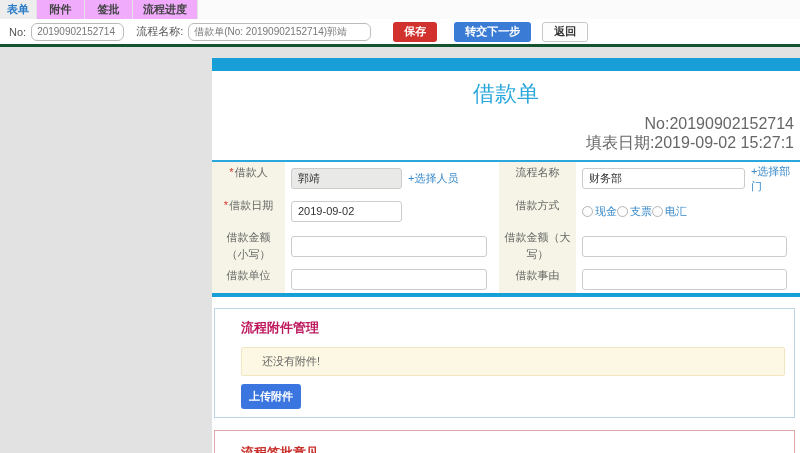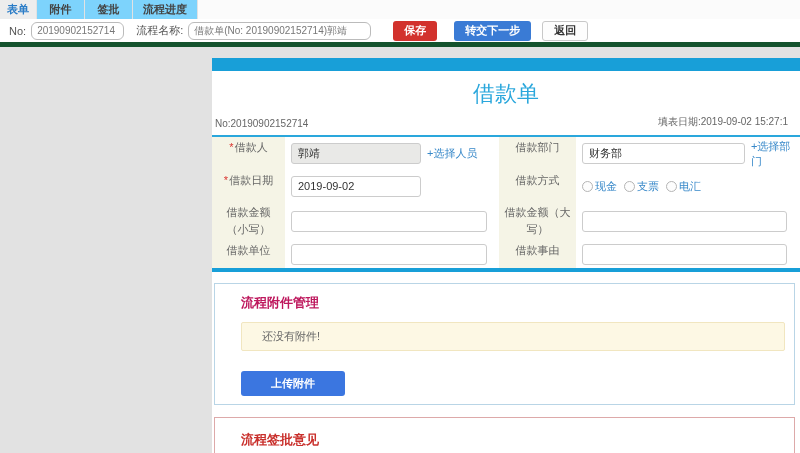--- a/index.html
+++ b/index.html
@@ -5,27 +5,27 @@
   * { margin:0; padding:0; box-sizing:border-box; }
   html,body { width:800px; height:453px; overflow:hidden; }
   body {
     font-family:"Liberation Sans","DejaVu Sans",sans-serif;
     background:#e2e2e2; position:relative; font-size:11px; color:#333;
   }
   
   .tabbar { position:absolute; top:0; left:0; width:800px; height:29px;
     background:#fbfbfb; border-bottom:1px solid #e0e0e0; display:flex; }
   .tab { min-width:48px; padding:0 10px; line-height:19px; text-align:center;
-    font-size:11px; font-weight:600; color:#444; background:#7dd3fc;
+    font-size:11px; font-weight:600; color:#444; background:#f0abfc;
     border-right:1px solid #e2e2e2; cursor:pointer; }
   .tab.first { min-width:37px; padding:0 6px; border-left:none; }
   .tab.active { background:#ededed; color:#2a7cc7; }
   
   .toolbar { position:absolute; top:19px; left:0; width:800px; height:28px;
-    background:#fff; border-bottom:5px solid #14532d; display:flex;
+    background:#fff; border-bottom:3px solid #14532d; display:flex;
     align-items:center; padding-left:9px; color:#555; }
   .toolbar label { font-size:11px; color:#555; }
   .tb-input { height:18px; border:1px solid #bbb; border-radius:6px;
     font-size:10px; color:#777; padding:0 5px;
     font-family:"Liberation Sans","DejaVu Sans",sans-serif; }
   #no-input { width:93px; margin-left:5px; }
   #flowname-input { width:183px; margin-left:5px; }
   .flowname-label { margin-left:12px; }
   .btn { height:20px; font-size:11px; font-weight:bold; border:none;
     border-radius:3px; padding:0 11px; cursor:pointer; color:#fff;
@@ -33,50 +33,50 @@
   .btn-save { background:#d2322d; margin-left:22px; }
   .btn-next { background:#3a7bd5; margin-left:17px; }
   .btn-back { background:#fdfdfd; color:#333; border:1px solid #c8c8c8; margin-left:11px; }
   
   .panel { position:absolute; left:212px; top:58px; width:588px; height:395px;
     background:#fff; }
   .blue-bar-top { height:13px; background:#189fd8; }
   .form-title { text-align:center; color:#2aa7dc; font-size:22px;
     padding:8px 0 6px 0; font-weight:400; }
   .meta-row { display:flex; justify-content:space-between; align-items:flex-end;
-    font-size:10px; color:#666; padding:0 12px 6px 3px;
-    border-bottom:2px solid #2aa7dc; }
+    font-size:16px; color:#666; padding:0 6px 6px 3px;
+    border-bottom:2px solid #2aa7dc;flex-direction:column; }
   
   .form-grid { display:grid; grid-template-columns:73px 214px 77px 1fr;
     grid-template-rows:33px 32px 38px 28px; }
   .lab { background:#f5f4e6; display:flex; align-items:flex-start;
     justify-content:center; text-align:center; font-size:11px; color:#666;
     padding:2px 5px; line-height:1.55; }
   .fld { display:flex; align-items:center; padding-left:6px; gap:6px; }
   .req { color:#d9332e; margin-right:1px; }
   .f-input { height:21px; border:1px solid #ccc; border-radius:3px;
     font-size:11px; color:#333; padding:0 6px;
     font-family:"Liberation Sans","DejaVu Sans",sans-serif; background:#fff; }
   .f-input.ro { background:#e9e9e7; }
-  .w130{width:130px;} .w142{width:167px;} .w196{width:196px;} .w205{width:205px;}
+  .w130{width:111px;} .w142{width:167px;} .w196{width:196px;} .w205{width:205px;}
   a.sel-link { color:#3788c9; text-decoration:none; font-size:11px; cursor:pointer; }
-  .radio-group { display:flex; align-items:center; gap:7px; }
+  .radio-group { display:flex; align-items:center; }
   .radio-opt { display:flex; align-items:center; gap:2px; cursor:pointer; }
   .radio-circle { width:11px; height:11px; border:1px solid #b5b5b5;
     border-radius:50%; background:#fdfdfd; display:inline-block; }
   .radio-label { color:#3788c9; font-size:11px; }
   .blue-bar-bottom { height:4px; background:#189fd8; }
   
   .attach-box { margin:11px 5px 0 2px; border:1px solid #b9d5e6;
     padding:10px 9px 8px 26px; background:#fff; }
   .attach-title { color:#be185d; font-size:13px; font-weight:bold; }
   .attach-alert { margin-top:10px; background:#fdf8e4; border:1px solid #f1e6c0;
     border-radius:2px; padding:6px 10px 6px 20px; font-size:11px; color:#666; }
-  .btn-upload { margin-top:20px; background:#3b76e0; color:#fff; font-size:11px;
-    font-weight:bold; border:none; border-radius:3px; padding:5px 30px;
+  .btn-upload { margin-top:8px; background:#3b76e0; color:#fff; font-size:11px;
+    font-weight:bold; border:none; border-radius:3px; padding:5px 8px;
     cursor:pointer; font-family:"Liberation Sans","DejaVu Sans",sans-serif; }
   .approve-box { margin:12px 5px 0 2px; border:1px solid #dda9a9;
     border-bottom:none; padding:13px 9px 60px 26px; background:#fff; }
   .approve-title { color:#c9302c; font-size:13px; font-weight:bold; }
   
   .editor { margin-top:15px; width:532px; border:1px solid #c9c9c9; background:#fff; }
 </style>
 </head>
 <body>
 
@@ -108,21 +108,21 @@
   <div class="form-grid">
 
     <div class="lab">
         <span><span class="req">*</span><span>借款人</span></span>
       </div>
     <div class="fld">
       <input class="f-input ro w130" readonly="" value="郭靖" style="">
       <a class="sel-link">+选择人员</a>
     </div>
     <div class="lab">
-        <span>借款部门</span>
+        <span>流程名称</span>
       </div>
     <div class="fld">
       <input class="f-input w142" value="财务部" style="">
       <a class="sel-link">+选择部门</a>
     </div>
 
     <div class="lab">
         <span><span class="req">*</span><span>借款日期</span></span>
       </div>
     <div class="fld">

